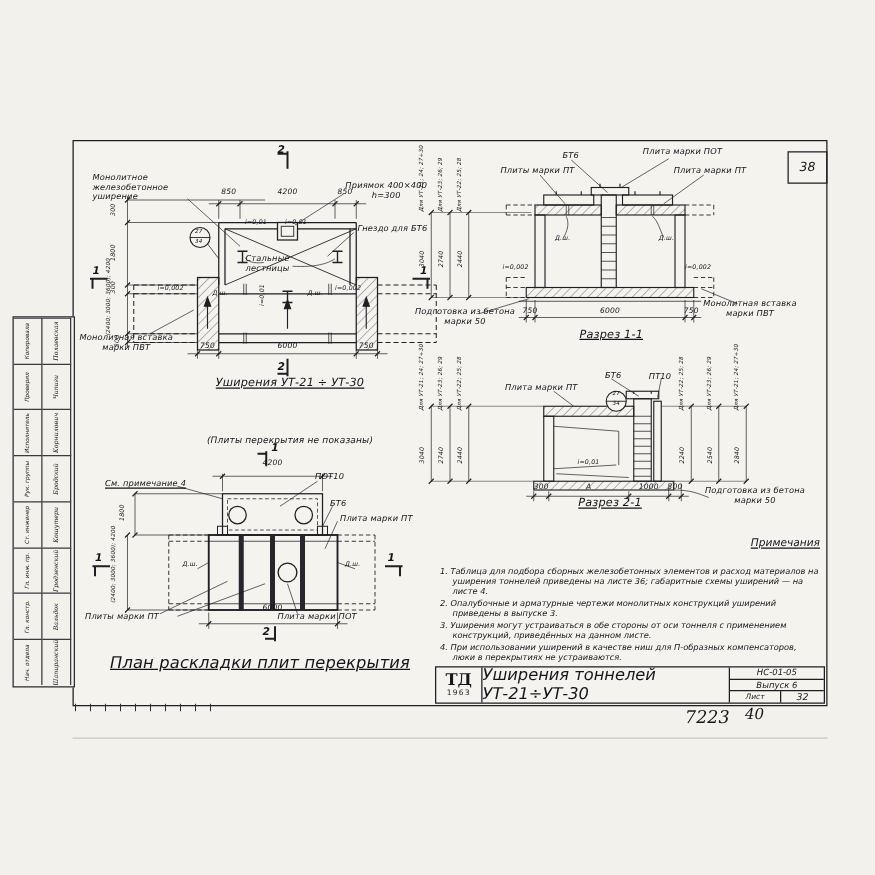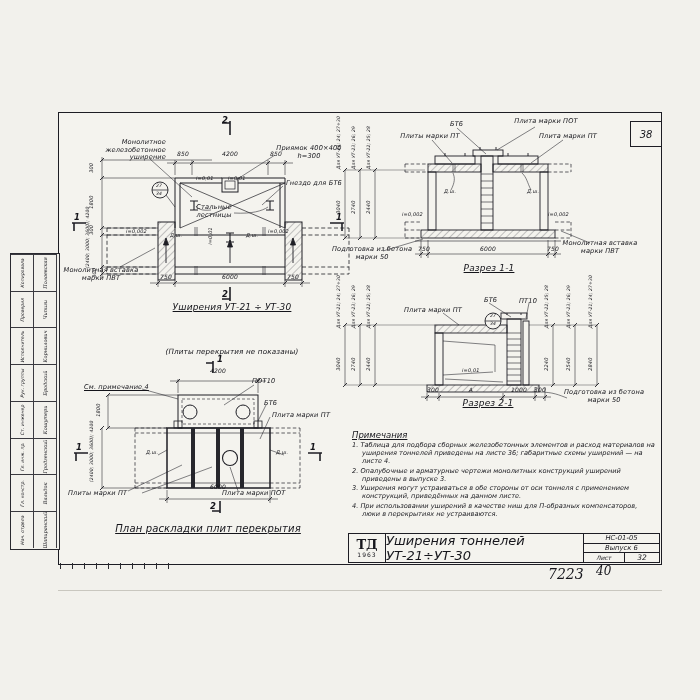--- a/index.html
+++ b/index.html
@@ -34,21 +34,21 @@
   .corner{position:absolute;left:630px;top:121px;width:30px;height:24px;border:1.3px solid #1d1d24;display:flex;align-items:center;justify-content:center;font-style:italic;font-size:10px;}
   
   .stamp{position:absolute;left:10px;top:253px;width:48px;height:295px;border:1px solid #2a2a30;background:#f2f1ec;overflow:hidden;}
   .stamp-in{width:294px;height:46px;transform:rotate(-90deg) translateX(-294px);transform-origin:0 0;
             display:grid;grid-auto-flow:column;grid-template-rows:23px 23px;grid-template-columns:repeat(8,1fr);}
   .stamp-in .cell{border-right:.7px solid #3a3a40;border-bottom:.7px solid #3a3a40;font-size:4.6px;font-style:italic;
                   display:flex;align-items:center;justify-content:center;overflow:hidden;padding:0 1px;}
   .stamp-in .sig{font-family:"DejaVu Serif",serif;font-size:5px;}
   
   .notes{position:absolute;left:352px;top:430px;width:304px;}
-  .notes-h{text-align:left;font-style:italic;font-size:8.5px;text-decoration:underline;margin-bottom:1px;}
+  .notes-h{text-align:right;font-style:italic;font-size:8.5px;text-decoration:underline;margin-bottom:13px;}
   .note{font-style:italic;font-size:6.6px;line-height:1.25;padding-left:10px;text-indent:-10px;margin-bottom:1px;}
   .ticks{position:absolute;left:60px;top:563px;width:112px;height:6px;
          background:repeating-linear-gradient(90deg,#2a2a30 0 1px,transparent 1px 12px);}
   .edge{position:absolute;left:58px;top:590px;width:604px;border-top:1px solid #c9c7bf;}
   .footer-num{position:absolute;font-style:italic;font-family:"DejaVu Serif",serif;}
 </style>
 </head>
 <body>
 
 <div class="page">
@@ -134,21 +134,21 @@
     <g stroke="#1e1e25" stroke-width="0.55" fill="none">
       <path d="M88 44 L130 82"></path>
       <path d="M213 40 L174 65"></path>
       <path d="M221 71 L200 90"></path>
       <path d="M58 152 L93 133"></path>
       <path d="M149 95 C140 96 136 94 134 91"></path>
       <path d="M172 98 C190 99 200 96 206 92"></path>
     </g>
   </svg>
 
-  <div class="lb wr" style="left:74px;top:139px;width:92px;text-align:right">Монолитное железобетонное уширение</div>
+  <div class="lb wr" style="left:74px;top:139px;width:92px;text-align:left">Монолитное железобетонное уширение</div>
   <div class="lb wr" style="left:272px;top:145px;width:74px;text-align:center">Приямок 400×400 h=300</div>
   <div class="lb" style="left:286px;top:180px">Гнездо для БТ6</div>
   <div class="lb wr" style="left:60px;top:267px;width:82px;text-align:center">Монолитная вставка марки ПВТ</div>
   <div class="lb wr" style="left:182px;top:204px;width:64px;text-align:center">Стальные лестницы</div>
   <div class="lb s5" style="left:196px;top:176px">i=0,01</div>
   <div class="lb s5" style="left:228px;top:176px">i=0,01</div>
   <div class="lb s5 rt" style="left:214px;top:239px">i=0,01</div>
   <div class="lb s5" style="left:126px;top:229px">i=0,002</div>
   <div class="lb s5" style="left:268px;top:229px">i=0,002</div>
   <div class="lb s5" style="left:170px;top:233px">Д.ш.</div>
@@ -380,21 +380,21 @@
   <div class="lb s5" style="left:146px;top:450px">Д.ш.</div>
   <div class="lb s5" style="left:276px;top:450px">Д.ш.</div>
   <div class="lb dm ctr" style="left:218px;top:368px">4200</div>
   <div class="lb dm ctr" style="left:218px;top:484px">6000</div>
   <div class="lb s5 rt" style="left:102px;top:411px">1800</div>
   <div class="lb s45 rt" style="left:94px;top:477px">(2400; 3000; 3600); 4200</div>
   <div class="lb mk" style="left:217px;top:355px">1</div>
   <div class="lb mk" style="left:76px;top:443px">1</div>
   <div class="lb mk" style="left:310px;top:443px">1</div>
   <div class="lb mk" style="left:210px;top:502px">2</div>
-  <div class="lb ttl ctr" style="left:208px;top:523px;font-size:10px">План раскладки плит перекрытия</div>
+  <div class="lb ttl ctr" style="left:208px;top:523px;font-size:13px">План раскладки плит перекрытия</div>
 
   <div class="notes">
     <div class="notes-h">Примечания</div>
     <div class="note">1. Таблица для подбора сборных железобетонных элементов и расход материалов на уширения тоннелей приведены на листе 36; габаритные схемы уширений — на листе 4.</div>
     <div class="note">2. Опалубочные и арматурные чертежи монолитных конструкций уширений приведены в выпуске 3.</div>
     <div class="note">3. Уширения могут устраиваться в обе стороны от оси тоннеля с применением конструкций, приведённых на данном листе.</div>
     <div class="note">4. При использовании уширений в качестве ниш для П-образных компенсаторов, люки в перекрытиях не устраиваются.</div>
   </div>
 
   <div class="tblock">

